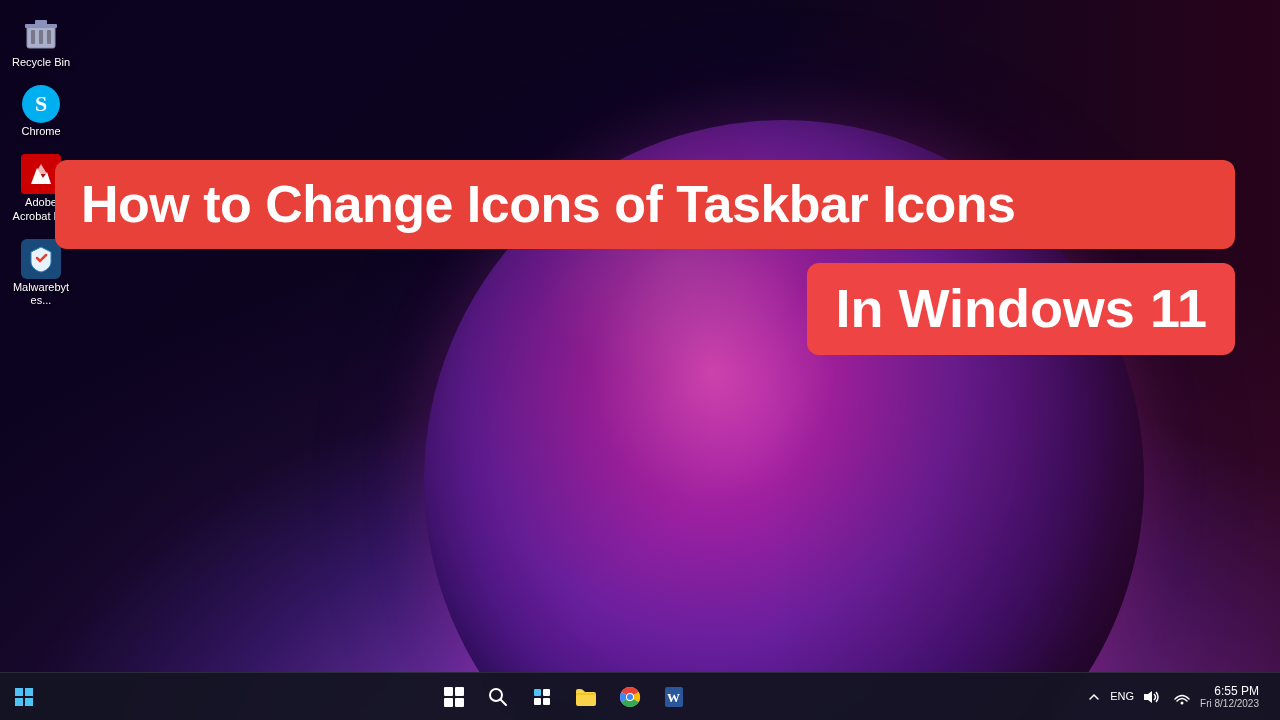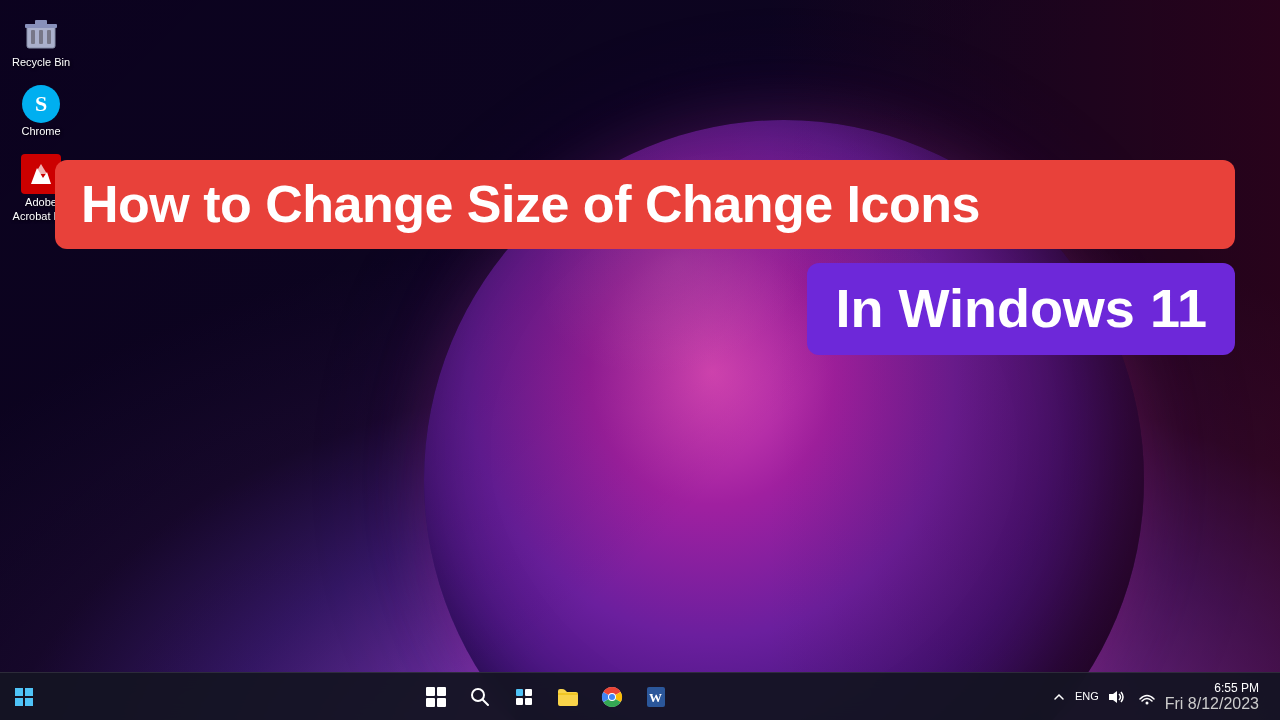--- a/index.html
+++ b/index.html
@@ -262,21 +262,21 @@
       text-align: right;
     }
 
     .taskbar-time .time {
       font-size: 12px;
       color: #fff;
       display: block;
     }
 
     .taskbar-time .date {
-      font-size: 16px;
+      font-size: 10px;
       color: #ccc;
       display: block;
     }
 
     
     .chrome-svg {
       width: 38px;
       height: 38px;
     }
   </style>
@@ -316,29 +316,38 @@
   <div class="desktop-icon">
     <div class="icon-img adobe-icon" style="background:#cc0000;border-radius:4px;display:flex;align-items:center;justify-content:center;">
       <svg width="28" height="28" viewBox="0 0 28 28">
         <path d="M4 24 L10 8 L16 18 L20 12 L24 24 Z" fill="white"></path>
         <path d="M14 4 L20 14 L8 14 Z" fill="white" opacity="0.7"></path>
       </svg>
     </div>
     <span class="icon-label">Adobe Acrobat DC</span>
   </div>
 
+  <div class="desktop-icon">
+    <div class="icon-img malware-icon" style="background:#1a4a7a;border-radius:6px;display:flex;align-items:center;justify-content:center;">
+      <svg width="30" height="30" viewBox="0 0 30 30">
+        <path d="M15 3 L25 8 L25 18 C25 23 20 27 15 28 C10 27 5 23 5 18 L5 8 Z" fill="#e8f4fd" stroke="#2980b9" stroke-width="1"></path>
+        <path d="M11 14 L14 17 L20 11" stroke="#e8412a" stroke-width="2.5" fill="none" stroke-linecap="round"></path>
+      </svg>
+    </div>
+    <span class="icon-label">Malwarebytes...</span>
+  </div>
 
 </div>
 
 <div class="title-area">
   <div class="title-box-main" style="background:#e8413a;border-radius:12px;padding:16px 26px;margin-bottom:14px;display:block;">
-    <span class="title-text-main" style="font-size:52px;font-weight:800;color:#fff;line-height:1.1;display:block;">How to Change Size of Change Icons</span>
+    <span class="title-text-main" style="font-size:52px;font-weight:800;color:#fff;line-height:1.1;display:block;">How to Change Icons of Taskbar Icons</span>
   </div>
   <div style="display:flex;justify-content:flex-end;">
-    <div class="title-box-sub" style="background:#6d28d9;border-radius:12px;padding:16px 28px;max-width:510px;">
+    <div class="title-box-sub" style="background:#ef4444;border-radius:12px;padding:16px 28px;max-width:510px;">
       <span class="title-text-sub" style="font-size:54px;font-weight:800;color:#fff;line-height:1.1;display:block;">In Windows 11</span>
     </div>
   </div>
 </div>
 
 <div class="taskbar">
 
   <div class="taskbar-left">
     <div class="taskbar-windows-icon">
       <svg width="20" height="20" viewBox="0 0 20 20">

